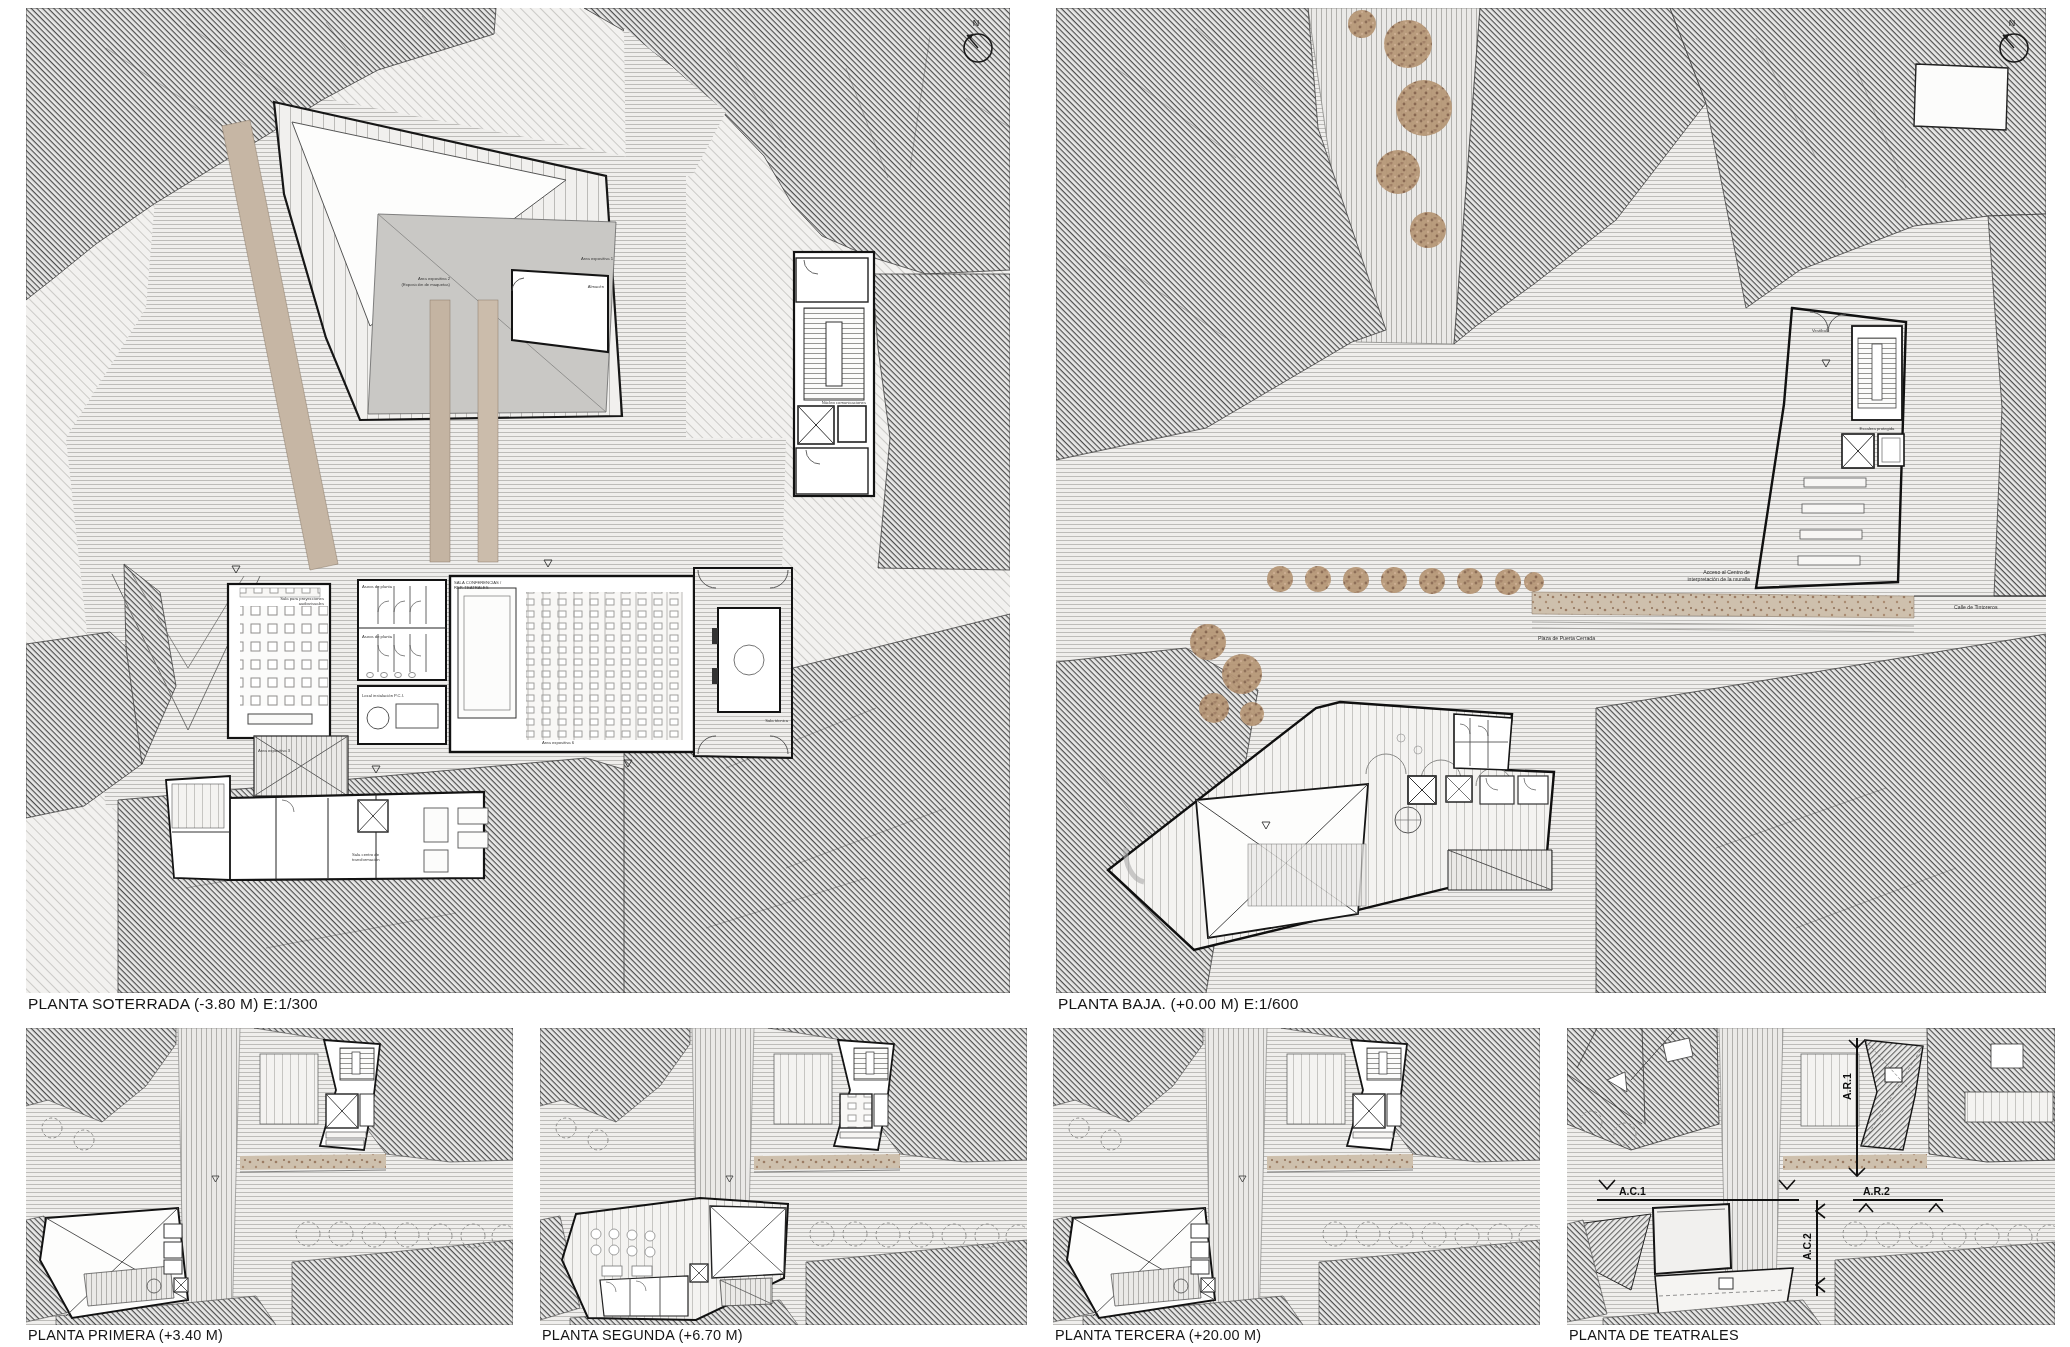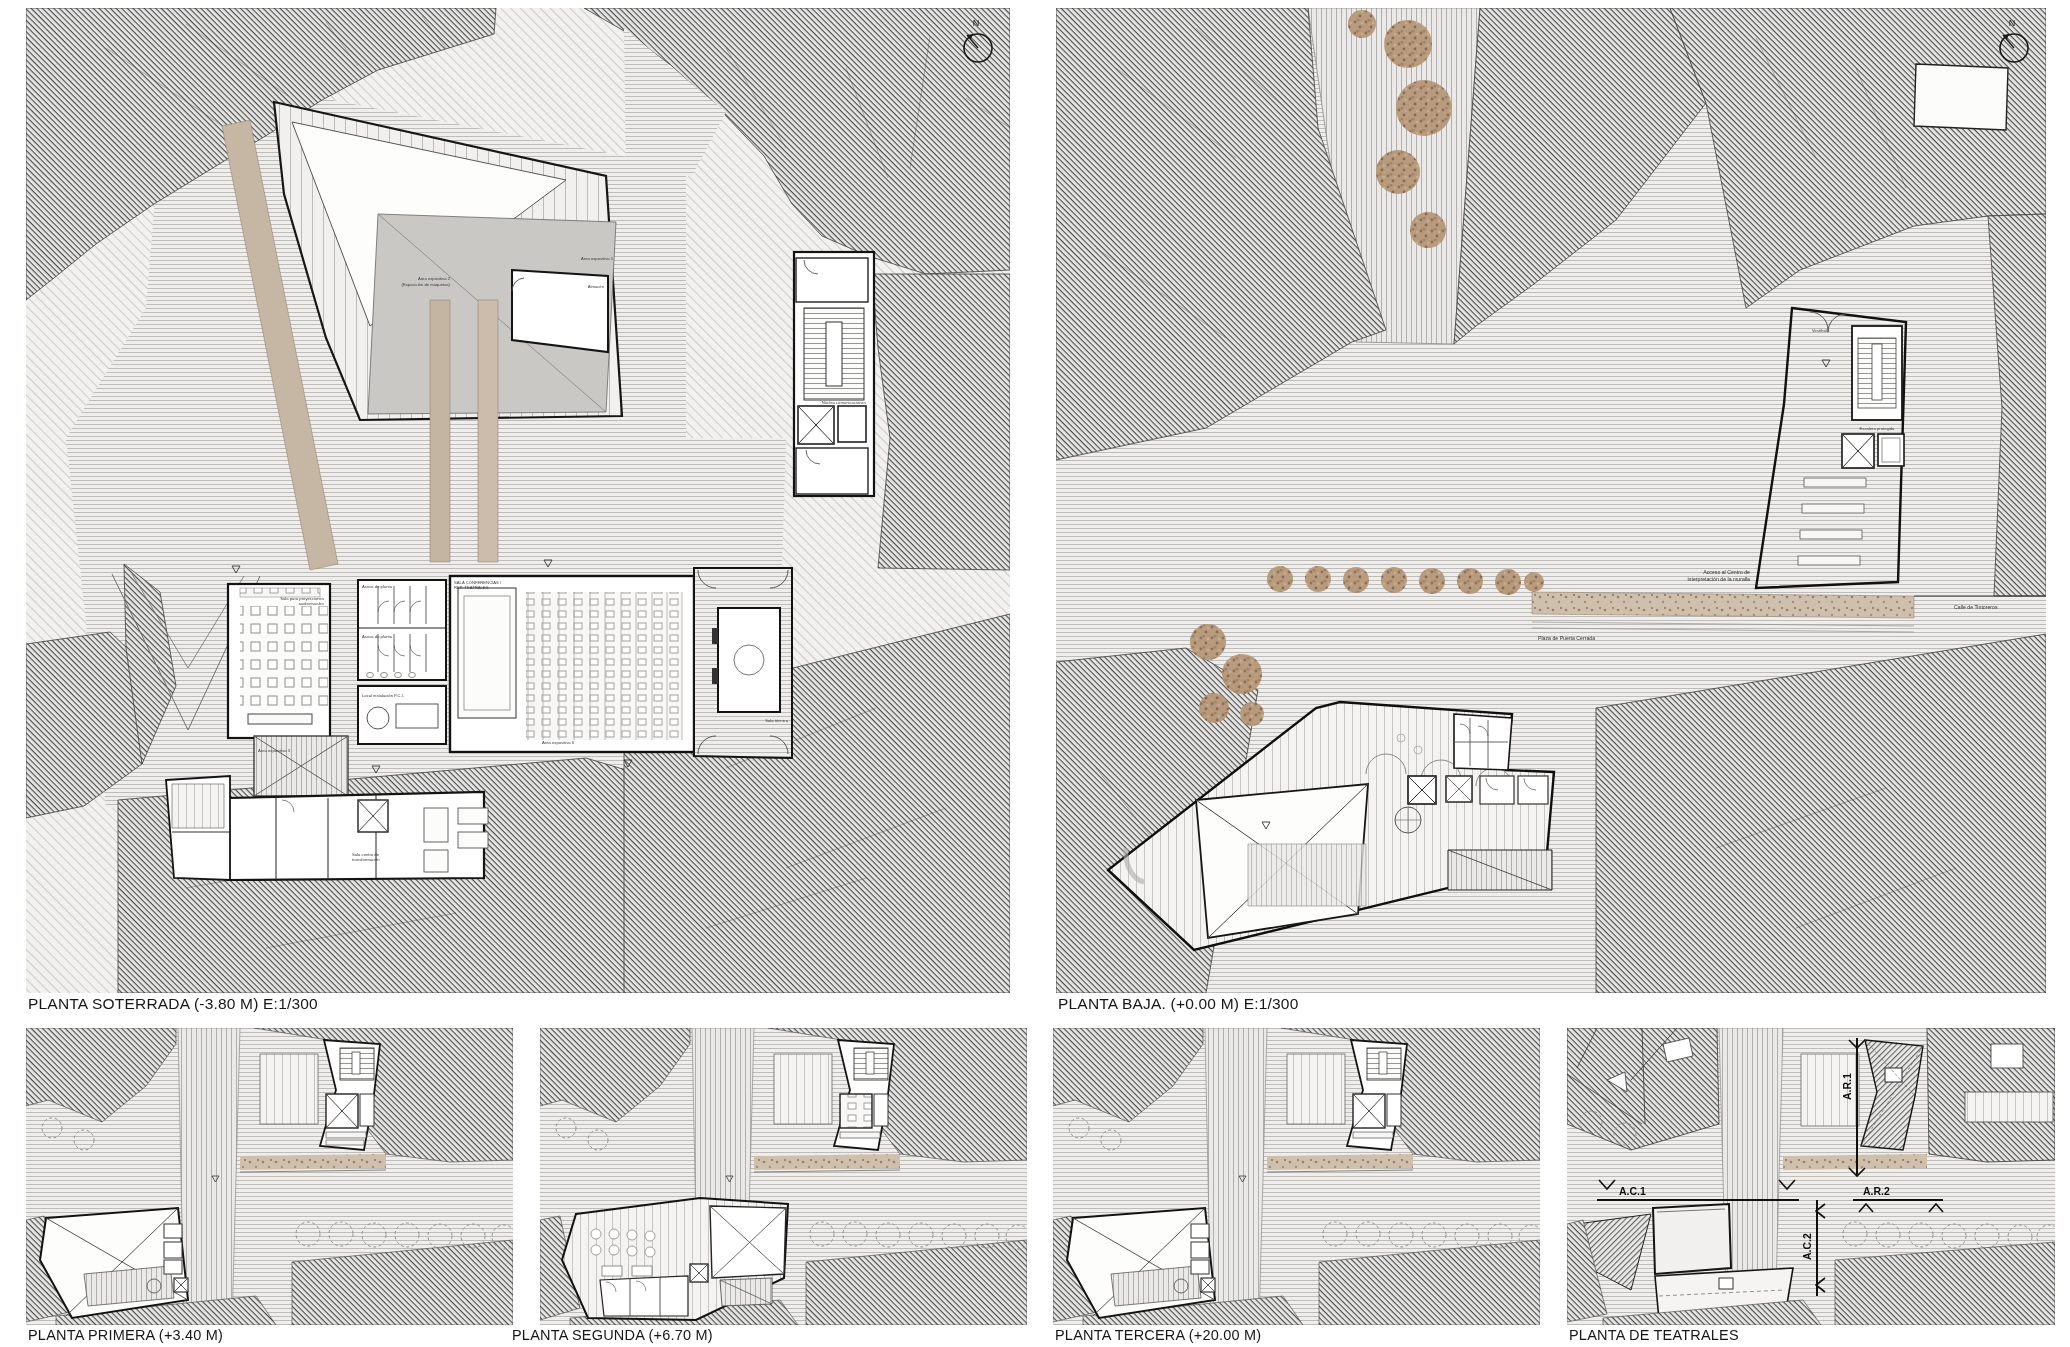--- a/index.html
+++ b/index.html
@@ -315,21 +315,21 @@
         <path d="M206,814 l8,0 l-4,7 z" fill="none" stroke="#333" stroke-width="0.9"></path>
       </g>
       <g>
         <circle cx="958" cy="40" r="14" fill="none" stroke="#1a1a1a" stroke-width="1.6"></circle>
         <path d="M958,40 L947,27" stroke="#1a1a1a" stroke-width="1.4"></path>
         <path d="M947,27 l6,-1 l-2,5 z" fill="#1a1a1a"></path>
         <text class="tN" x="956" y="18" text-anchor="middle">N</text>
       </g>
     </svg>
   </div>
-  <div class="plan-title" style="left:1058px;top:995px">PLANTA BAJA. (+0.00 M) E:1/300</div>
+  <div class="plan-title" style="left:1058px;top:995px">PLANTA BAJA. (+0.00 M) E:1/600</div>
 
   <div class="panel" style="left:26px;top:1028px;width:487px;height:297px">
     <svg width="487" height="297" viewBox="0 0 487 297">
       <rect width="487" height="297" fill="url(#hlines)"></rect>
       <polygon points="152,0 214,0 206,297 158,297" fill="url(#vstreet)" stroke="#8a8a88" stroke-width="0.7"></polygon>
       <g stroke="#3d3d3d" stroke-width="0.6">
         <polygon points="0,0 150,0 150,16 120,58 76,94 22,72 0,78" fill="url(#hatchD)"></polygon>
         <polygon points="228,0 487,0 487,132 424,134 360,126 312,62 302,12" fill="url(#hatchD)"></polygon>
         <polygon points="266,234 487,212 487,297 266,297" fill="url(#hatchD)"></polygon>
         <polygon points="30,288 230,268 250,297 30,297" fill="url(#hatchD)"></polygon>
@@ -432,21 +432,21 @@
         <path d="M150,236 L168,254 M168,236 L150,254" stroke="#333" stroke-width="0.8"></path>
         <polygon points="180,252 232,250 232,276 182,278" fill="url(#vstreet)" stroke="#444" stroke-width="0.8"></polygon>
         <path d="M180,252 L232,276" stroke="#555" stroke-width="0.8"></path>
         <polygon points="60,252 148,248 148,288 64,288" fill="#ffffff" stroke="#222" stroke-width="1.2"></polygon>
         <path d="M90,250 V288 M120,249 V288" stroke="#444" stroke-width="0.9"></path>
         <path d="M66,254 a10,10 0 0 1 10,10 M96,253 a10,10 0 0 1 10,10" stroke="#666" stroke-width="0.7" fill="none"></path>
       </g>
       <path d="M186,148 l7,0 l-3.5,6 z" fill="none" stroke="#333" stroke-width="0.8"></path>
     </svg>
   </div>
-  <div class="plan-title small" style="left:512px;top:1327px">PLANTA SEGUNDA (+6.70 M)</div>
+  <div class="plan-title small" style="left:542px;top:1327px">PLANTA SEGUNDA (+6.70 M)</div>
 
   <div class="panel" style="left:1053px;top:1028px;width:487px;height:297px">
     <svg width="487" height="297" viewBox="0 0 487 297">
       <rect width="487" height="297" fill="url(#hlines)"></rect>
       <polygon points="152,0 214,0 206,297 158,297" fill="url(#vstreet)" stroke="#8a8a88" stroke-width="0.7"></polygon>
       <g stroke="#3d3d3d" stroke-width="0.6">
         <polygon points="0,0 150,0 150,16 120,58 76,94 22,72 0,78" fill="url(#hatchD)"></polygon>
         <polygon points="228,0 487,0 487,132 424,134 360,126 312,62 302,12" fill="url(#hatchD)"></polygon>
         <polygon points="266,234 487,212 487,297 266,297" fill="url(#hatchD)"></polygon>
         <polygon points="30,288 230,268 250,297 30,297" fill="url(#hatchD)"></polygon>

